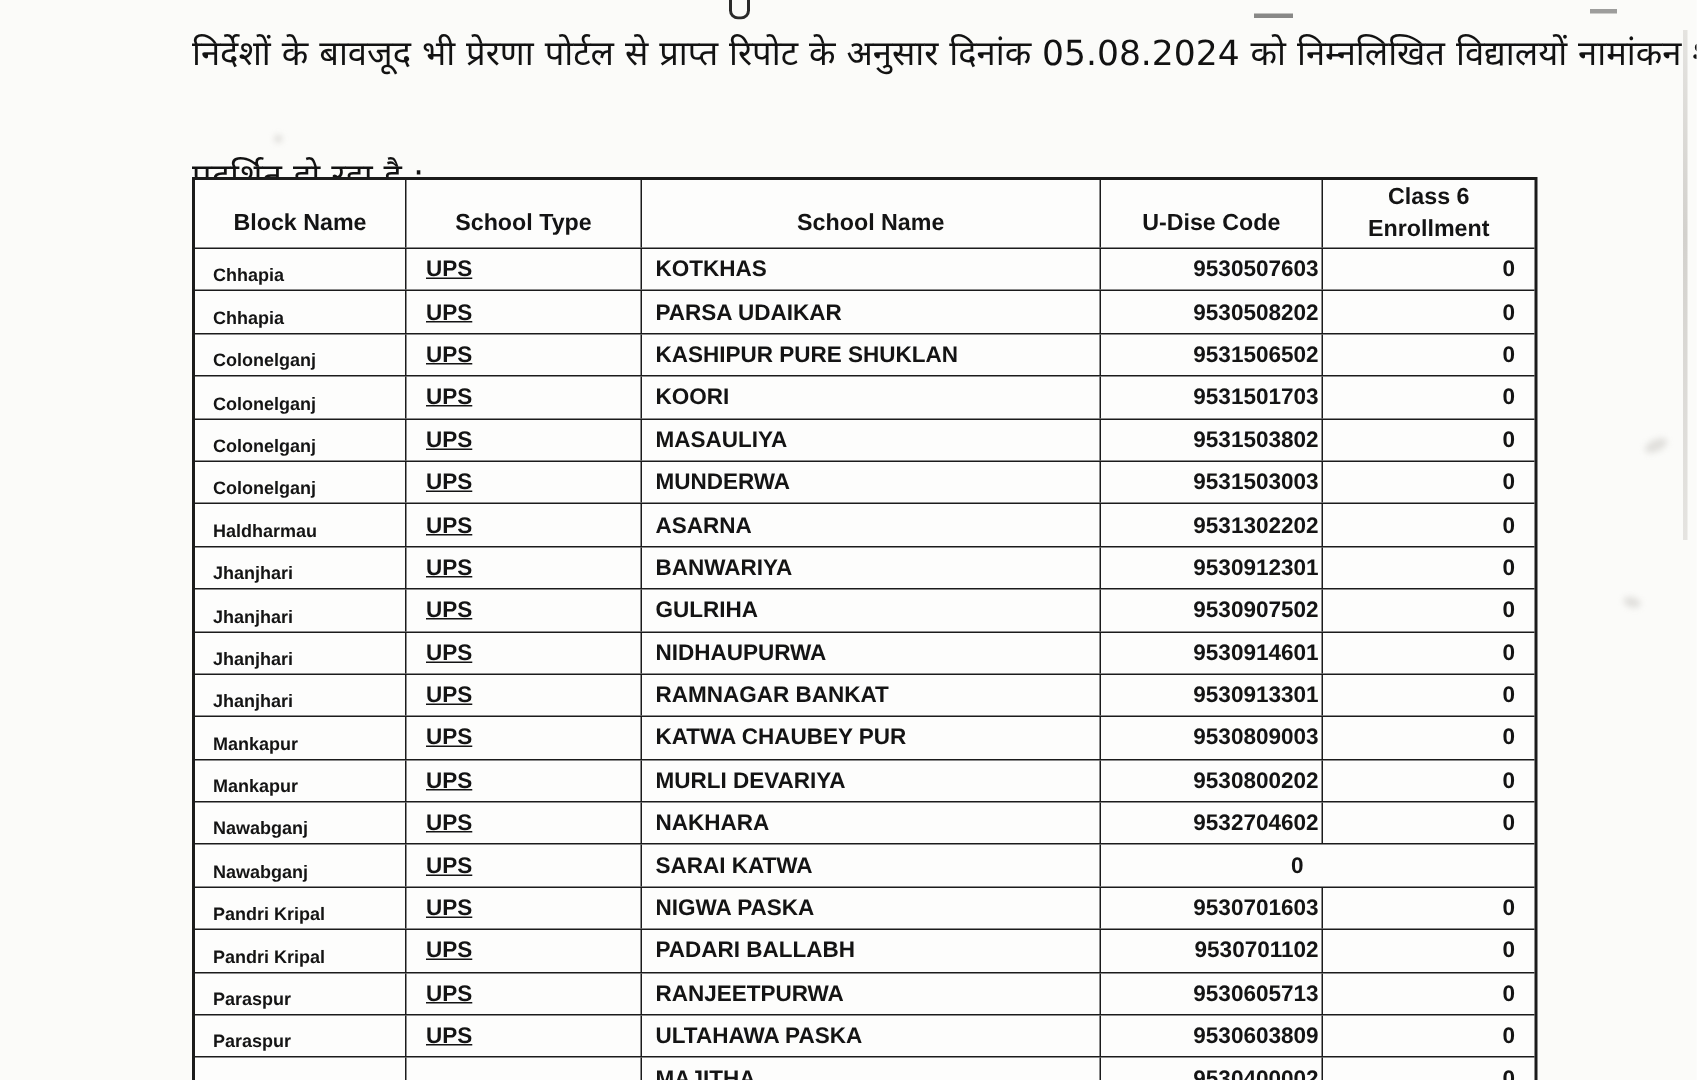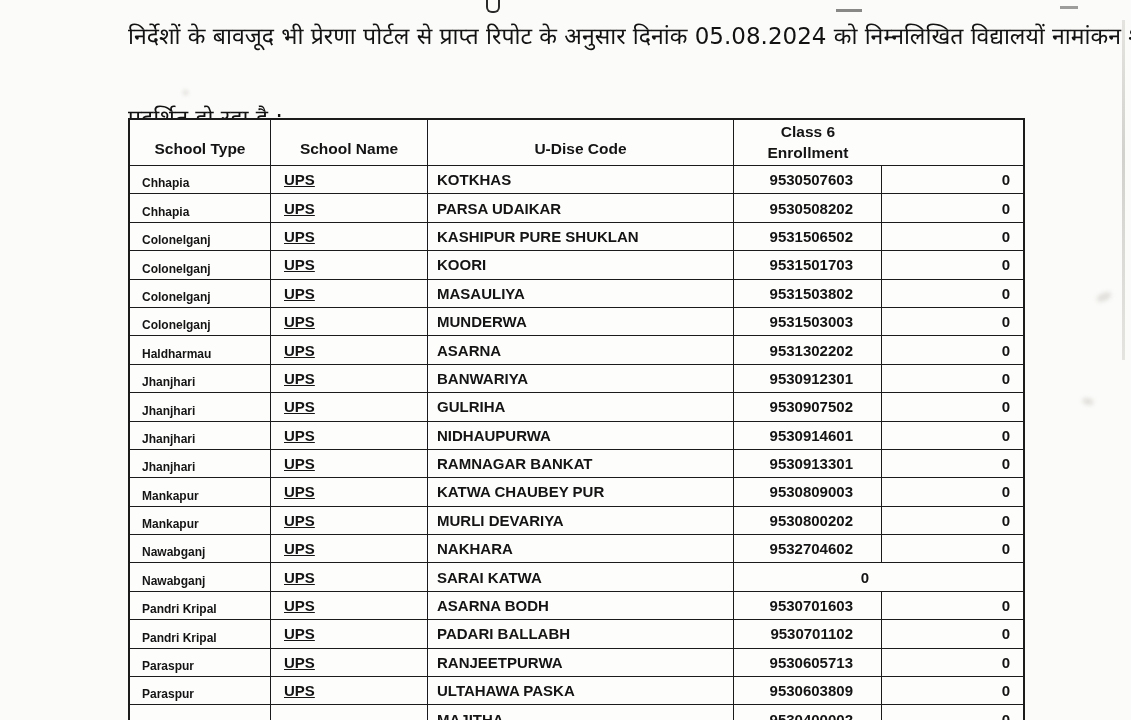--- a/index.html
+++ b/index.html
@@ -60,40 +60,41 @@
     font-weight:bold;font-size:15px;
     overflow:hidden;white-space:nowrap;
     color:#141414;
   }
   .tcell:last-child{border-right:none;}
   .header .tcell{justify-content:center;font-size:15.5px;align-items:flex-end;padding-bottom:7px;}
   .header .tcell.enr{flex-direction:column;justify-content:center;align-items:center;padding-bottom:0;line-height:1.35;}
   .data .tcell.block{justify-content:flex-start;padding-left:12px;align-items:flex-end;padding-bottom:3px;font-size:12px;}
   .data .tcell.type{justify-content:flex-start;padding-left:13px;text-decoration:underline;}
   .data .tcell.school{justify-content:flex-start;padding-left:9px;}
-  .data .tcell.udise{justify-content:flex-end;padding-right:28px;}
+  .data .tcell.udise{justify-content:flex-end;padding-right:2px;}
   .data .tcell.enr{justify-content:flex-end;padding-right:13px;}
 </style>
 </head>
 <body>
 
 <div class="frag f1"></div>
 <div class="frag f2"></div>
 <div class="frag f3"></div>
 <div class="scan-shadow-right"></div>
 <div class="smudge s1"></div>
 <div class="smudge s2"></div>
 <div class="smudge s3"></div>
 <div class="heavy-mark"></div>
 
 <div class="intro-line l1">निर्देशों के बावजूद भी प्रेरणा पोर्टल से प्राप्त रिपोट के अनुसार दिनांक 05.08.2024 को निम्नलिखित विद्यालयों नामांकन शून्य</div>
 <div class="intro-line l2">प्रदर्शित हो रहा है :–</div>
 
 <div class="sheet-table">
   <div class="trow header">
+    <div class="tcell block">Block Name</div>
     <div class="tcell type">School Type</div>
     <div class="tcell school">School Name</div>
     <div class="tcell udise">U-Dise Code</div>
     <div class="tcell enr">
       <span>Class 6</span>
       <span>Enrollment</span>
     </div>
   </div>
   <div id="rows-container">
   <div class="trow data">
@@ -211,21 +212,21 @@
   <div class="trow data">
     <div class="tcell block">Nawabganj</div>
     <div class="tcell type">UPS</div>
     <div class="tcell school">SARAI KATWA</div>
     <div class="tcell enr">0</div>
   </div>
 
   <div class="trow data">
     <div class="tcell block">Pandri Kripal</div>
     <div class="tcell type">UPS</div>
-    <div class="tcell school">ASARNA BODH</div>
+    <div class="tcell school">NIGWA PASKA</div>
     <div class="tcell udise">9530701603</div>
     <div class="tcell enr">0</div>
   </div>
 
   <div class="trow data">
     <div class="tcell block">Pandri Kripal</div>
     <div class="tcell type">UPS</div>
     <div class="tcell school">PADARI BALLABH</div>
     <div class="tcell udise">9530701102</div>
     <div class="tcell enr">0</div>

